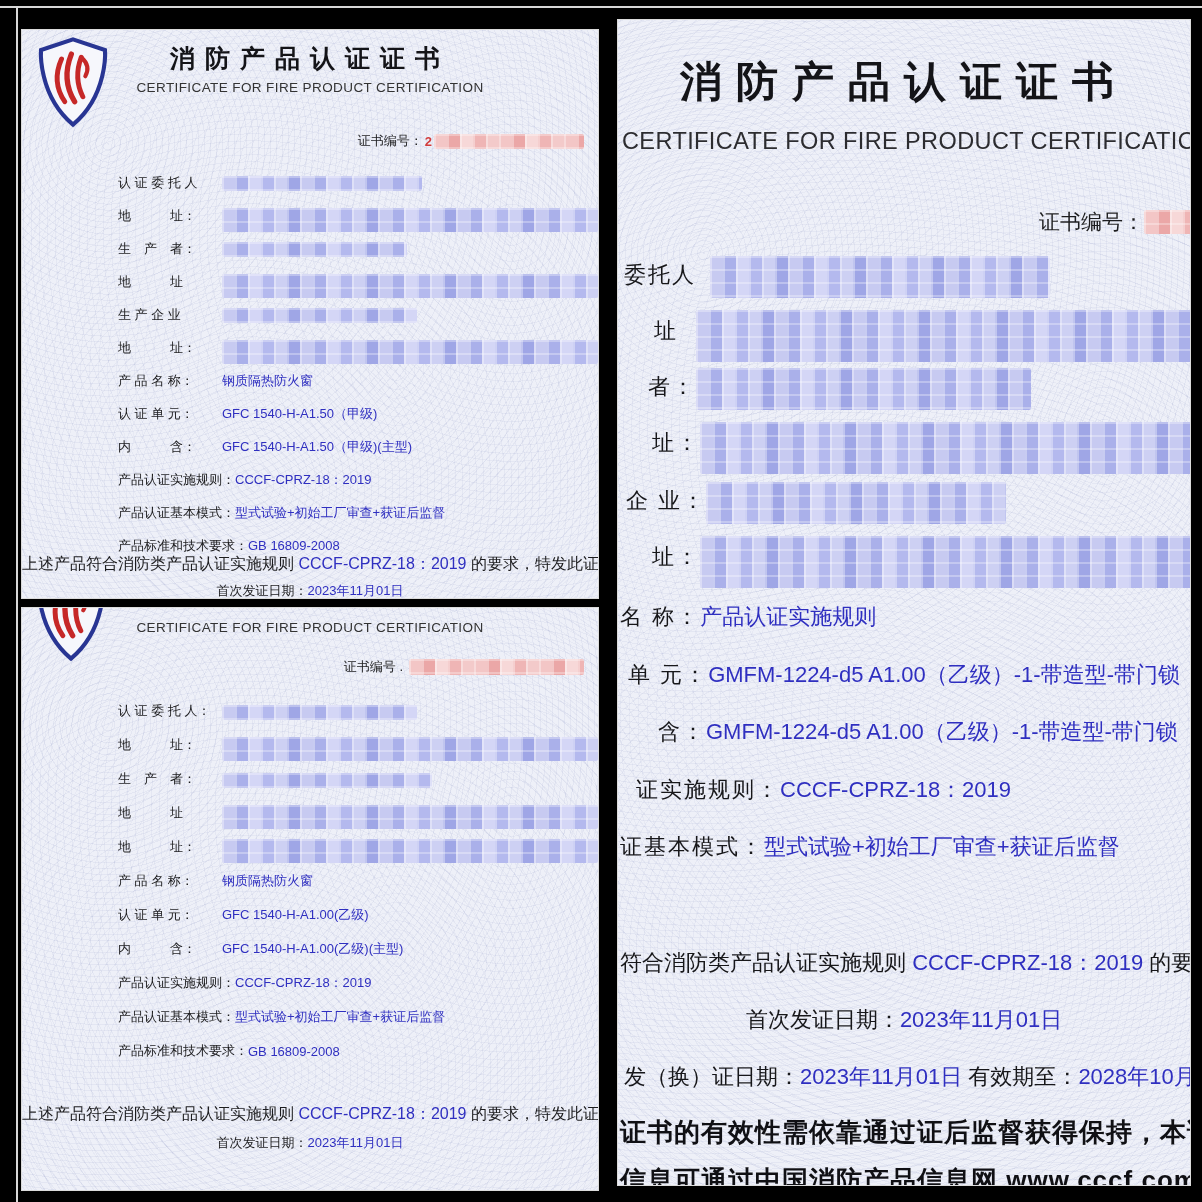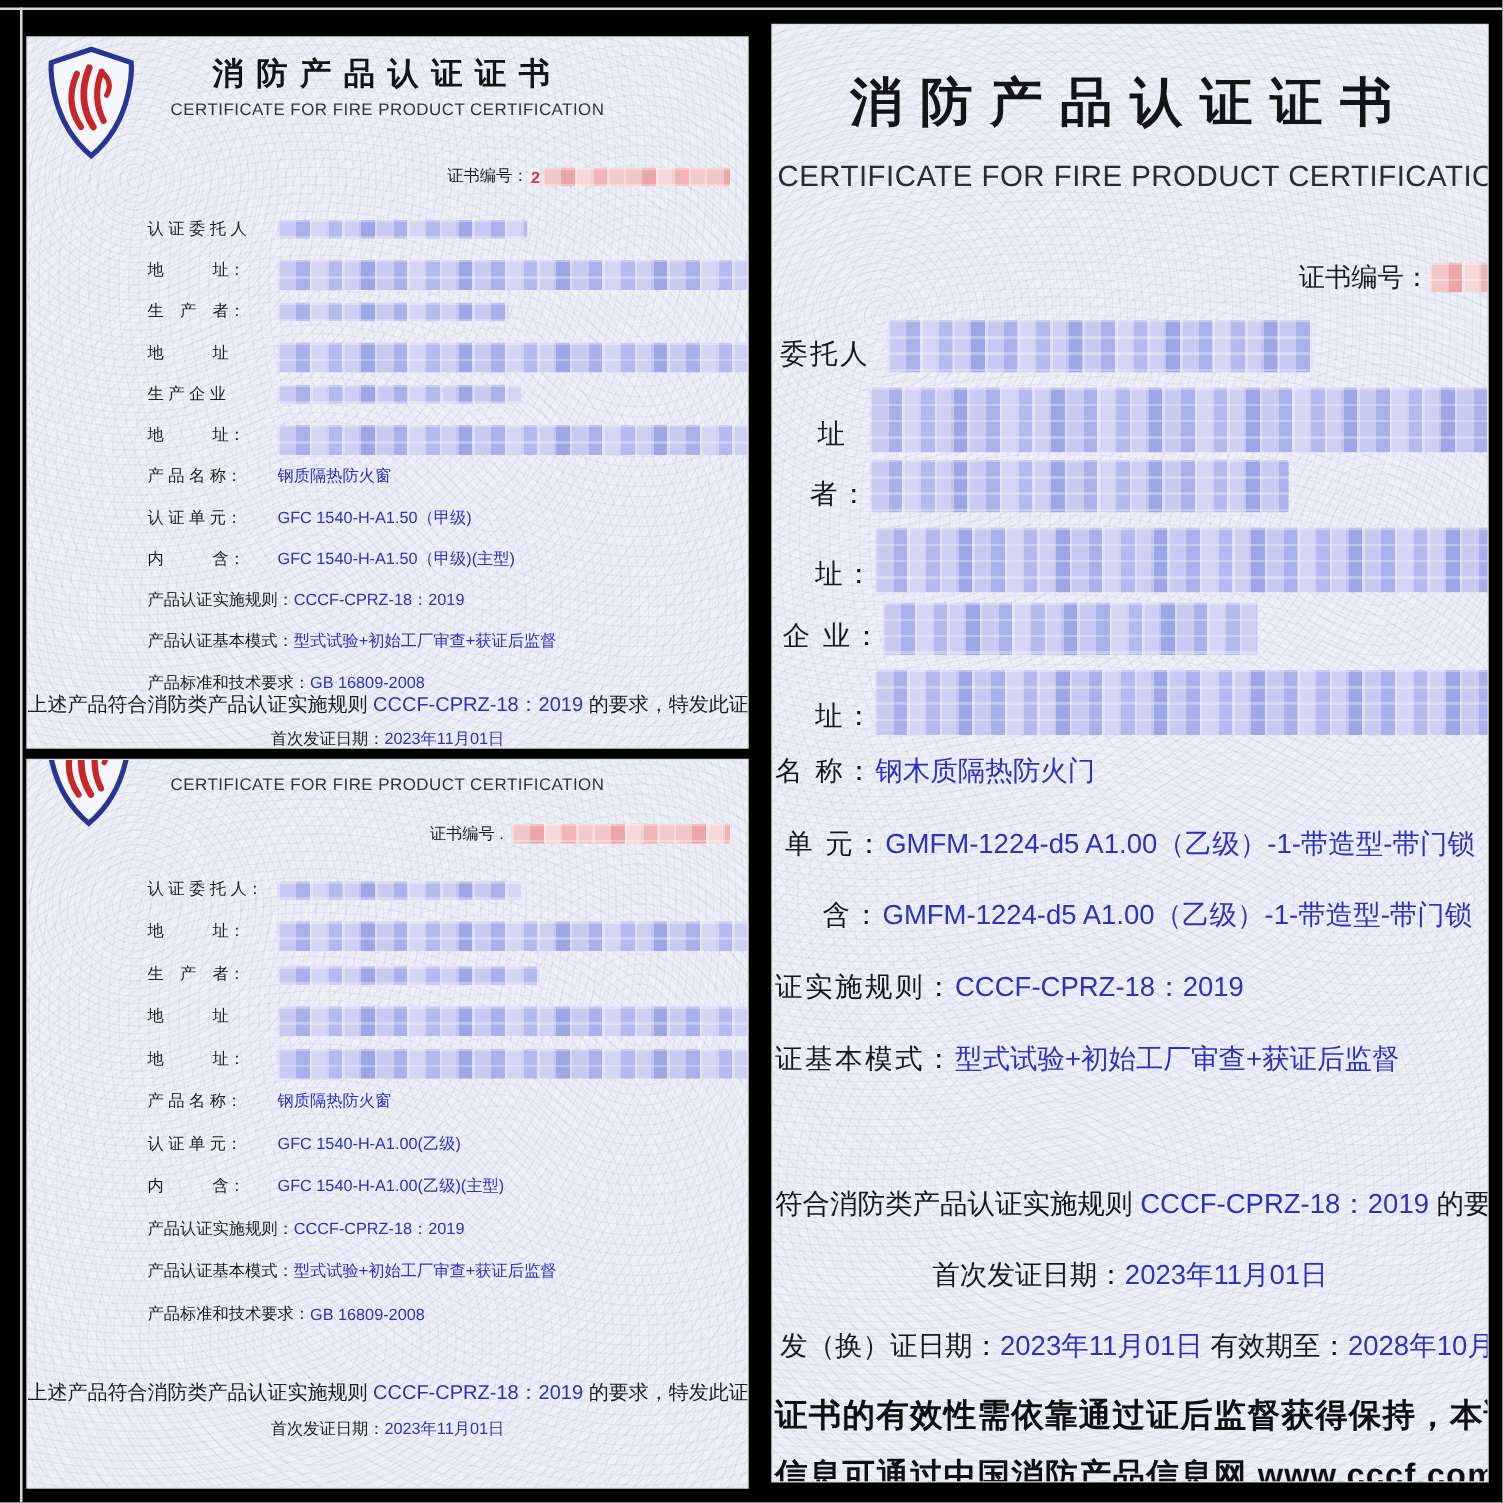--- a/index.html
+++ b/index.html
@@ -46,21 +46,21 @@
   .rows-tl .row{height:33px;}
   .rows-bl .row{height:34px;}
   .mz-s{height:15px;margin-top:2px;}
   .mz-a{height:24px;margin-top:8px;}
   .stmt{position:absolute;left:0;right:0;font-size:16px;white-space:nowrap;color:#1c1c1e;}
   .stmt .code,.blue{color:#2f2fc0;}
   .dateline{position:absolute;left:0;right:0;text-align:center;font-size:13px;white-space:nowrap;color:#1c1c1e;}
   .redchar{color:#d23b3b;font-weight:600;padding:0 2px;}
 
   
-  .r-row{position:absolute;left:0;right:0;display:flex;align-items:flex-end;
+  .r-row{position:absolute;left:0;right:0;display:flex;align-items:flex-start;
          font-size:22px;white-space:nowrap;}
   .r-row .lbl{color:#17171a;white-space:pre;letter-spacing:2px;}
   .r-row .val{color:#2f2fc0;}
   .r-mz-name{height:42px;margin-top:-4px;}
   .r-mz-addr{flex:1 1 auto;height:52px;margin-top:-6px;margin-right:-14px;}
   .r-stmt{position:absolute;left:2px;right:-30px;font-size:22px;white-space:nowrap;color:#17171a;}
   .r-center{position:absolute;left:0;right:0;text-align:center;font-size:22px;white-space:nowrap;color:#17171a;}
   .r-note{position:absolute;left:2px;right:-40px;font-size:26px;font-weight:700;color:#101014;
           white-space:nowrap;letter-spacing:1px;}
 </style>
@@ -246,31 +246,31 @@
     <div class="r-row" style="top:466px;padding-left:8px;">
         <span class="lbl">企 业：</span>
         <span class="mz r-mz-name" style="width:300px;"></span>
       </div>
     <div class="r-row" style="top:522px;padding-left:34px;">
         <span class="lbl">址：</span>
         <span class="mz r-mz-addr"></span>
       </div>
     <div class="r-row" style="top:582px;padding-left:2px;">
         <span class="lbl">名 称：</span>
-        <span class="val">钢木质隔热防火门</span>
+        <span class="val">产品认证实施规则</span>
       </div>
     <div class="r-row" style="top:640px;padding-left:10px;">
         <span class="lbl">单 元：</span>
         <span class="val">GMFM-1224-d5 A1.00（乙级）-1-带造型-带门锁</span>
       </div>
     <div class="r-row" style="top:697px;padding-left:40px;">
         <span class="lbl">含：</span>
         <span class="val">GMFM-1224-d5 A1.00（乙级）-1-带造型-带门锁</span>
       </div>
-    <div class="r-row" style="top:755px;padding-left:2px;">
+    <div class="r-row" style="top:755px;padding-left:18px;">
         <span class="lbl">证实施规则：</span>
         <span class="val">CCCF-CPRZ-18：2019</span>
       </div>
     <div class="r-row" style="top:812px;padding-left:2px;">
         <span class="lbl">证基本模式：</span>
         <span class="val">型式试验+初始工厂审查+获证后监督</span>
       </div>
 
     <div class="r-stmt" style="top:928px;">
       <span>符合消防类产品认证实施规则 </span><span class="blue">CCCF-CPRZ-18：2019</span><span> 的要求</span>

